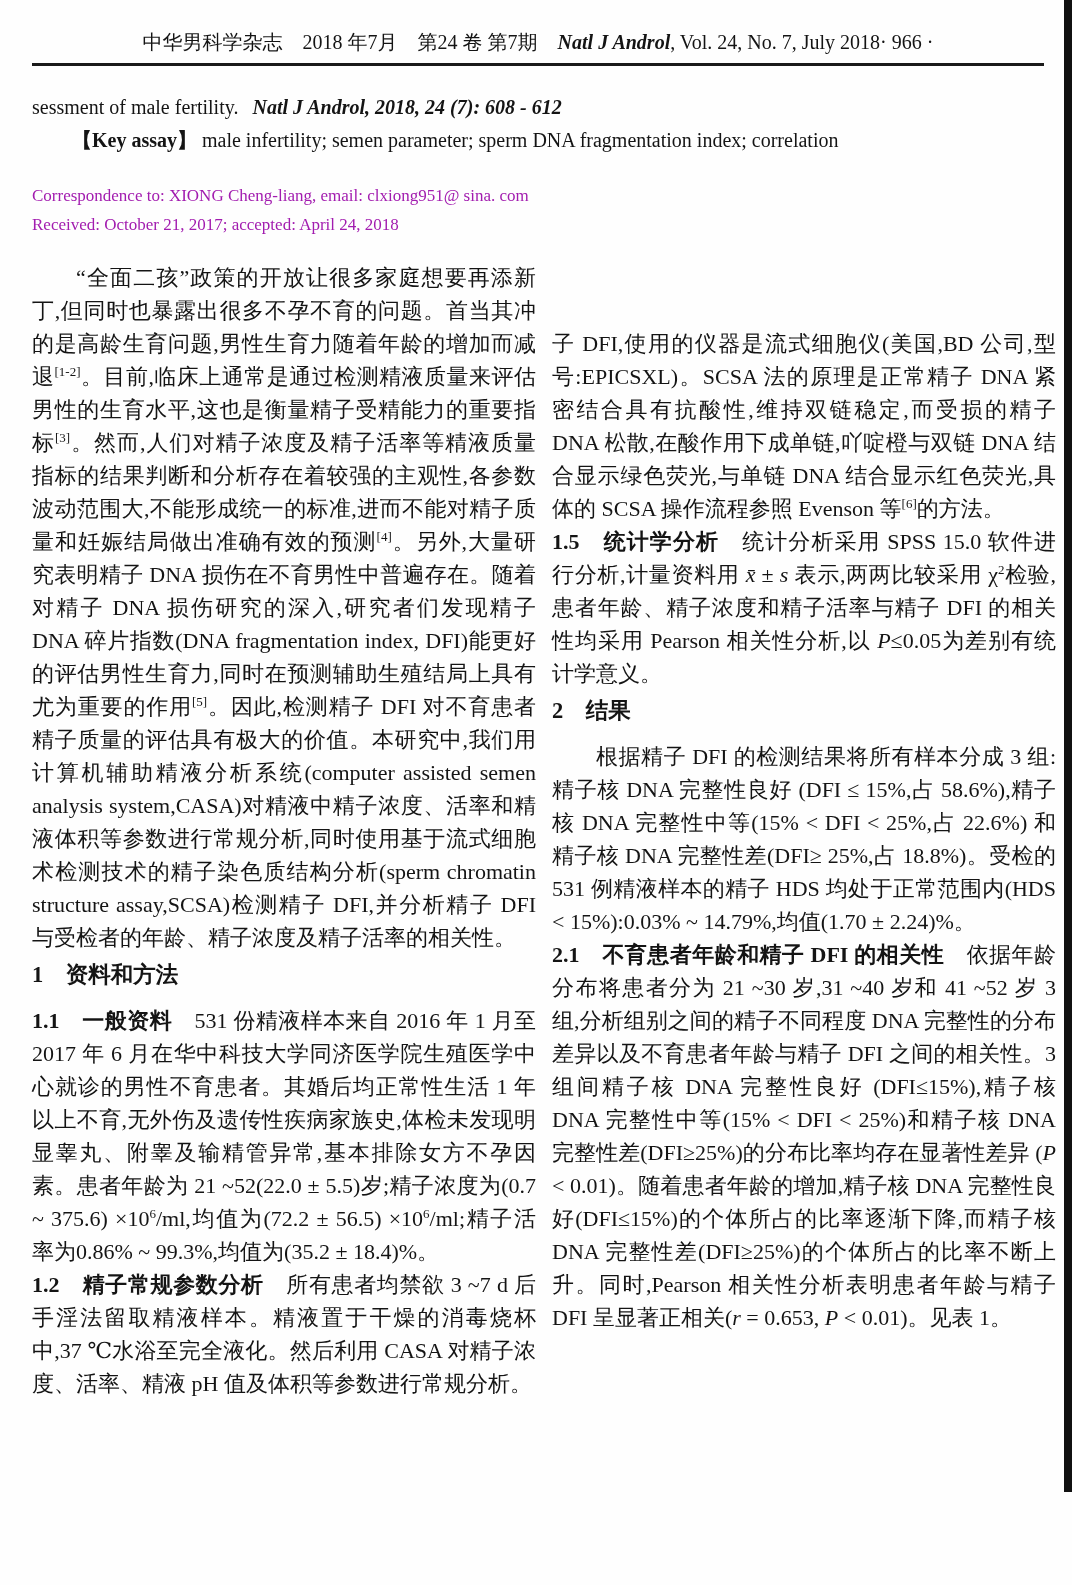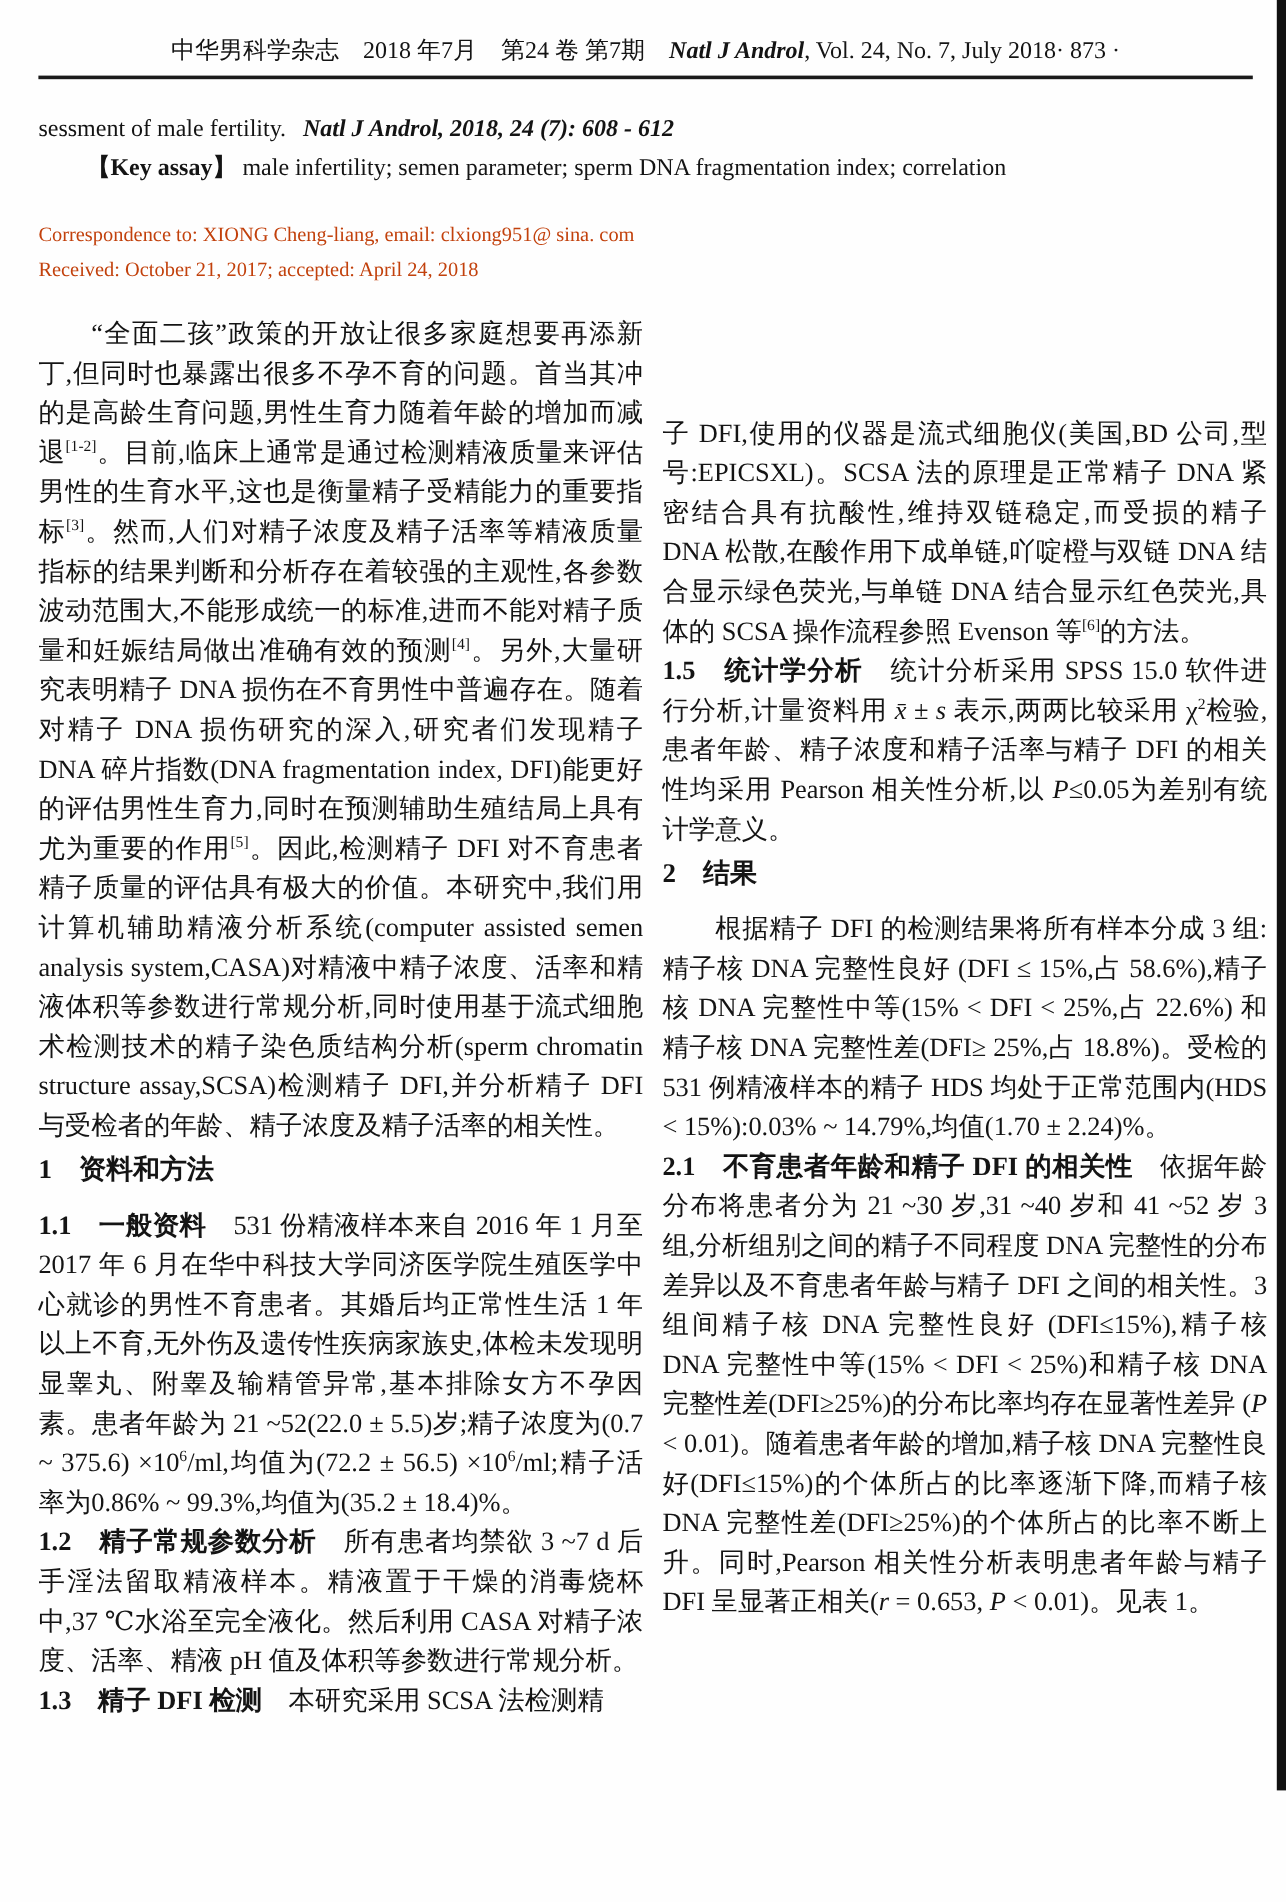--- a/index.html
+++ b/index.html
@@ -36,21 +36,21 @@
     width:1012px;
     margin-top:25px;
     font-size:20px; line-height:33px;
   }
   .front .keywords { text-indent:2em; }
   .citation { margin-left:14px; }
   .notes {
     width:1012px;
     margin-top:24px;
     font-size:17px; line-height:29px;
-    color:#c2410c;
+    color:#a21caf;
   }
   .columns {
     display:flex; gap:16px;
     margin-top:22px;
     align-items:center;
   }
   .col {
     width:504px;
     font-size:22px; line-height:33px;
     text-align:justify;
@@ -71,42 +71,41 @@
 <body>
 
 <div class="page">
 
   <div class="scan-edge"></div>
 
   <header class="journal-header">
     <div class="header-left">
       <span>中华男科学杂志　2018 年7月　第24 卷 第7期　</span><span class="bi">Natl J Androl</span><span>, Vol. 24, No. 7, July 2018</span>
     </div>
-    <div>· 873 ·</div>
+    <div>· 966 ·</div>
   </header>
 
   <div class="header-rule"></div>
 
   <div class="front">
     <p><span>sessment of male fertility.</span><span class="bi citation">Natl J Androl, 2018, 24 (7): 608 - 612</span></p>
     <p class="keywords"><span class="b">【Key assay】</span><span> male infertility; semen parameter; sperm DNA fragmentation index; correlation</span></p>
   </div>
 
   <div class="notes">
     <p>Correspondence to: XIONG Cheng-liang, email: clxiong951@ sina. com</p>
     <p>Received: October 21, 2017; accepted: April 24, 2018</p>
   </div>
 
   <div class="columns">
     <div class="col">
         <p class="para indent"><span>“全面二孩”政策的开放让很多家庭想要再添新丁,但同时也暴露出很多不孕不育的问题。首当其冲的是高龄生育问题,男性生育力随着年龄的增加而减退</span><sup>[1-2]</sup><span>。目前,临床上通常是通过检测精液质量来评估男性的生育水平,这也是衡量精子受精能力的重要指标</span><sup>[3]</sup><span>。然而,人们对精子浓度及精子活率等精液质量指标的结果判断和分析存在着较强的主观性,各参数波动范围大,不能形成统一的标准,进而不能对精子质量和妊娠结局做出准确有效的预测</span><sup>[4]</sup><span>。另外,大量研究表明精子 DNA 损伤在不育男性中普遍存在。随着对精子 DNA 损伤研究的深入,研究者们发现精子 DNA 碎片指数(DNA fragmentation index, DFI)能更好的评估男性生育力,同时在预测辅助生殖结局上具有尤为重要的作用</span><sup>[5]</sup><span>。因此,检测精子 DFI 对不育患者精子质量的评估具有极大的价值。本研究中,我们用计算机辅助精液分析系统(computer assisted semen analysis system,CASA)对精液中精子浓度、活率和精液体积等参数进行常规分析,同时使用基于流式细胞术检测技术的精子染色质结构分析(sperm chromatin structure assay,SCSA)检测精子 DFI,并分析精子 DFI 与受检者的年龄、精子浓度及精子活率的相关性。</span></p>
         <h2 class="sec-heading"><span>1　资料和方法</span></h2>
         <p class="para"><span class="b">1.1　一般资料</span><span>　531 份精液样本来自 2016 年 1 月至 2017 年 6 月在华中科技大学同济医学院生殖医学中心就诊的男性不育患者。其婚后均正常性生活 1 年以上不育,无外伤及遗传性疾病家族史,体检未发现明显睾丸、附睾及输精管异常,基本排除女方不孕因素。患者年龄为 21 ~52(22.0 ± 5.5)岁;精子浓度为(0.7 ~ 375.6) ×10</span><sup>6</sup><span>/ml,均值为(72.2 ± 56.5) ×10</span><sup>6</sup><span>/ml;精子活率为0.86% ~ 99.3%,均值为(35.2 ± 18.4)%。</span></p>
         <p class="para"><span class="b">1.2　精子常规参数分析</span><span>　所有患者均禁欲 3 ~7 d 后手淫法留取精液样本。精液置于干燥的消毒烧杯中,37 ℃水浴至完全液化。然后利用 CASA 对精子浓度、活率、精液 pH 值及体积等参数进行常规分析。</span></p>
-        <p class="para"><span class="b">1.3　精子 DFI 检测</span><span>　本研究采用 SCSA 法检测精</span></p>
       </div>
     <div class="col">
         <p class="para"><span>子 DFI,使用的仪器是流式细胞仪(美国,BD 公司,型号:EPICSXL)。SCSA 法的原理是正常精子 DNA 紧密结合具有抗酸性,维持双链稳定,而受损的精子 DNA 松散,在酸作用下成单链,吖啶橙与双链 DNA 结合显示绿色荧光,与单链 DNA 结合显示红色荧光,具体的 SCSA 操作流程参照 Evenson 等</span><sup>[6]</sup><span>的方法。</span></p>
         <p class="para"><span class="b">1.5　统计学分析</span><span>　统计分析采用 SPSS 15.0 软件进行分析,计量资料用 </span><span class="i">x̄</span><span> ± </span><span class="i">s</span><span> 表示,两两比较采用 χ</span><sup>2</sup><span>检验,患者年龄、精子浓度和精子活率与精子 DFI 的相关性均采用 Pearson 相关性分析,以 </span><span class="i">P</span><span>≤0.05为差别有统计学意义。</span></p>
         <h2 class="sec-heading"><span>2　结果</span></h2>
         <p class="para indent"><span>根据精子 DFI 的检测结果将所有样本分成 3 组:精子核 DNA 完整性良好 (DFI ≤ 15%,占 58.6%),精子核 DNA 完整性中等(15% &lt; DFI &lt; 25%,占 22.6%) 和精子核 DNA 完整性差(DFI≥ 25%,占 18.8%)。受检的 531 例精液样本的精子 HDS 均处于正常范围内(HDS &lt; 15%):0.03% ~ 14.79%,均值(1.70 ± 2.24)%。</span></p>
         <p class="para"><span class="b">2.1　不育患者年龄和精子 DFI 的相关性</span><span>　依据年龄分布将患者分为 21 ~30 岁,31 ~40 岁和 41 ~52 岁 3 组,分析组别之间的精子不同程度 DNA 完整性的分布差异以及不育患者年龄与精子 DFI 之间的相关性。3 组间精子核 DNA 完整性良好 (DFI≤15%),精子核 DNA 完整性中等(15% &lt; DFI &lt; 25%)和精子核 DNA 完整性差(DFI≥25%)的分布比率均存在显著性差异 (</span><span class="i">P</span><span> &lt; 0.01)。随着患者年龄的增加,精子核 DNA 完整性良好(DFI≤15%)的个体所占的比率逐渐下降,而精子核 DNA 完整性差(DFI≥25%)的个体所占的比率不断上升。同时,Pearson 相关性分析表明患者年龄与精子 DFI 呈显著正相关(</span><span class="i">r</span><span> = 0.653, </span><span class="i">P</span><span> &lt; 0.01)。见表 1。</span></p>
       </div>
   </div>
 

